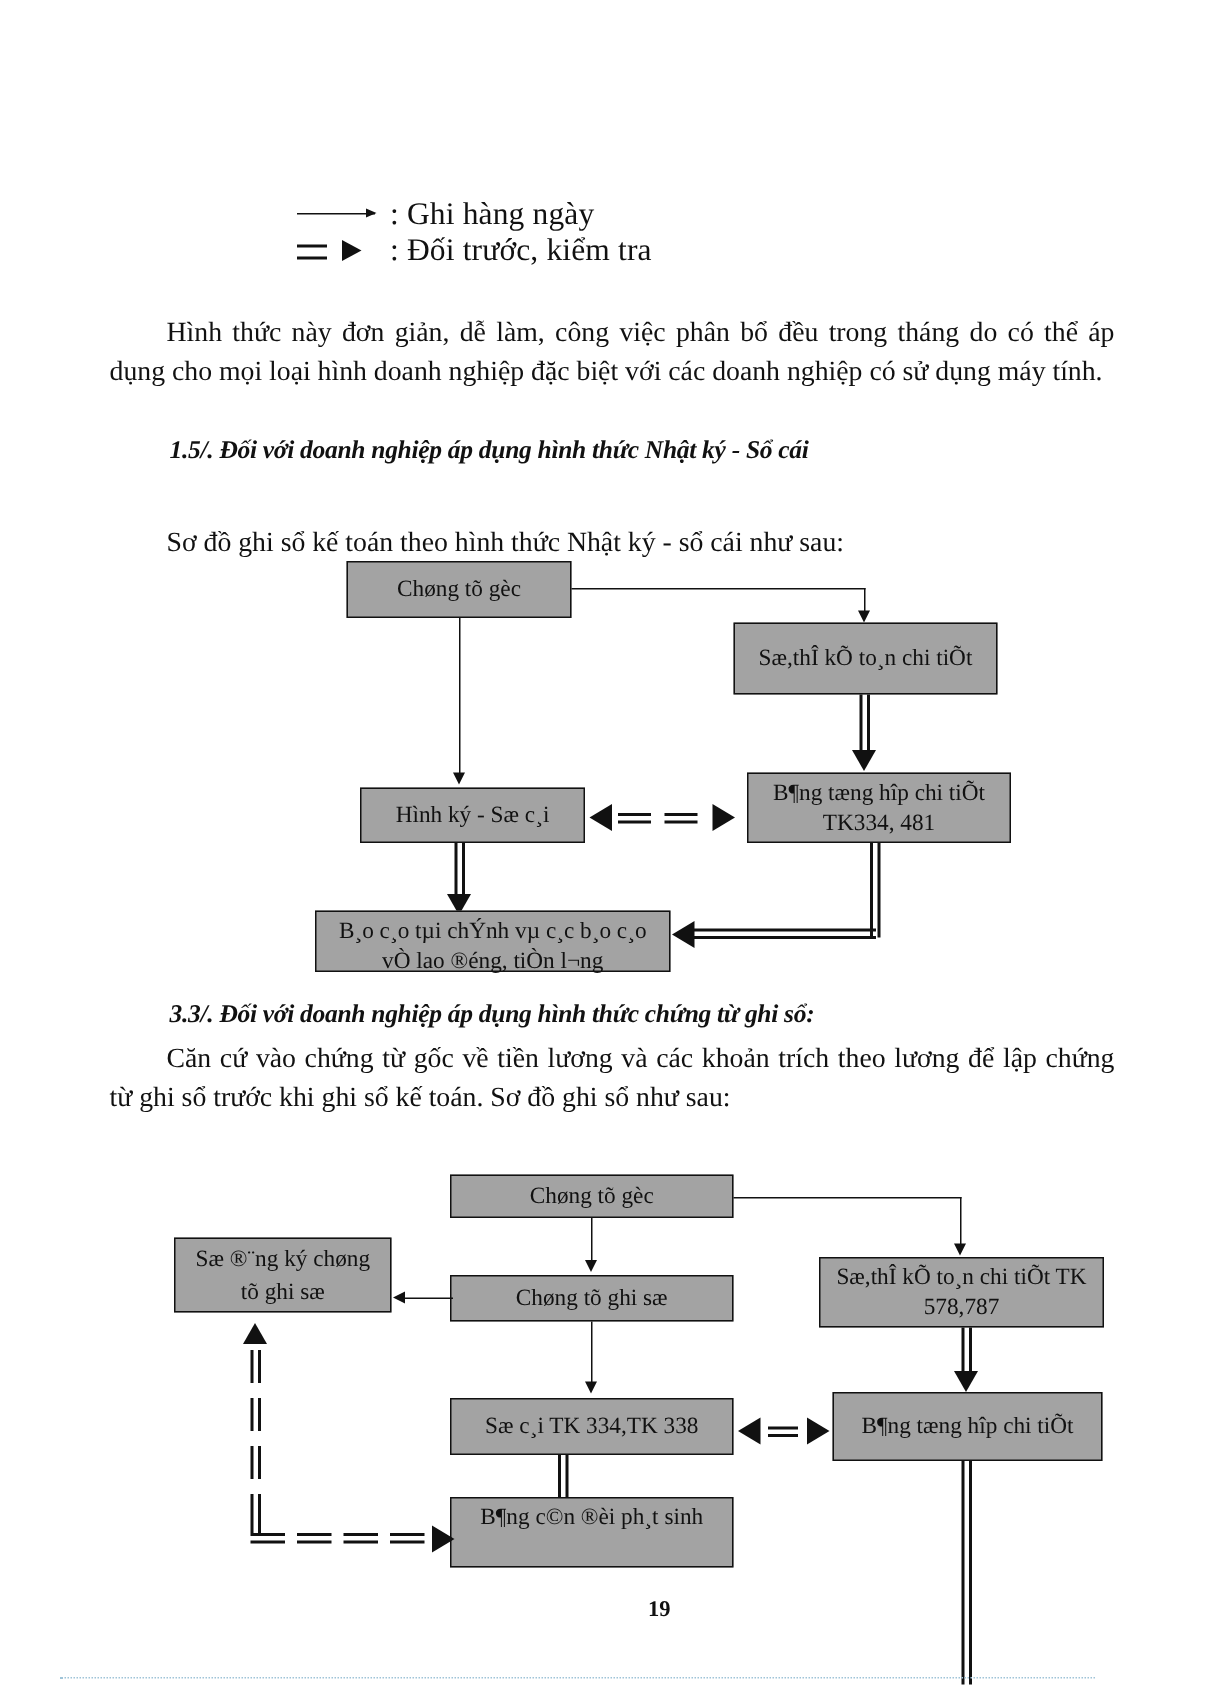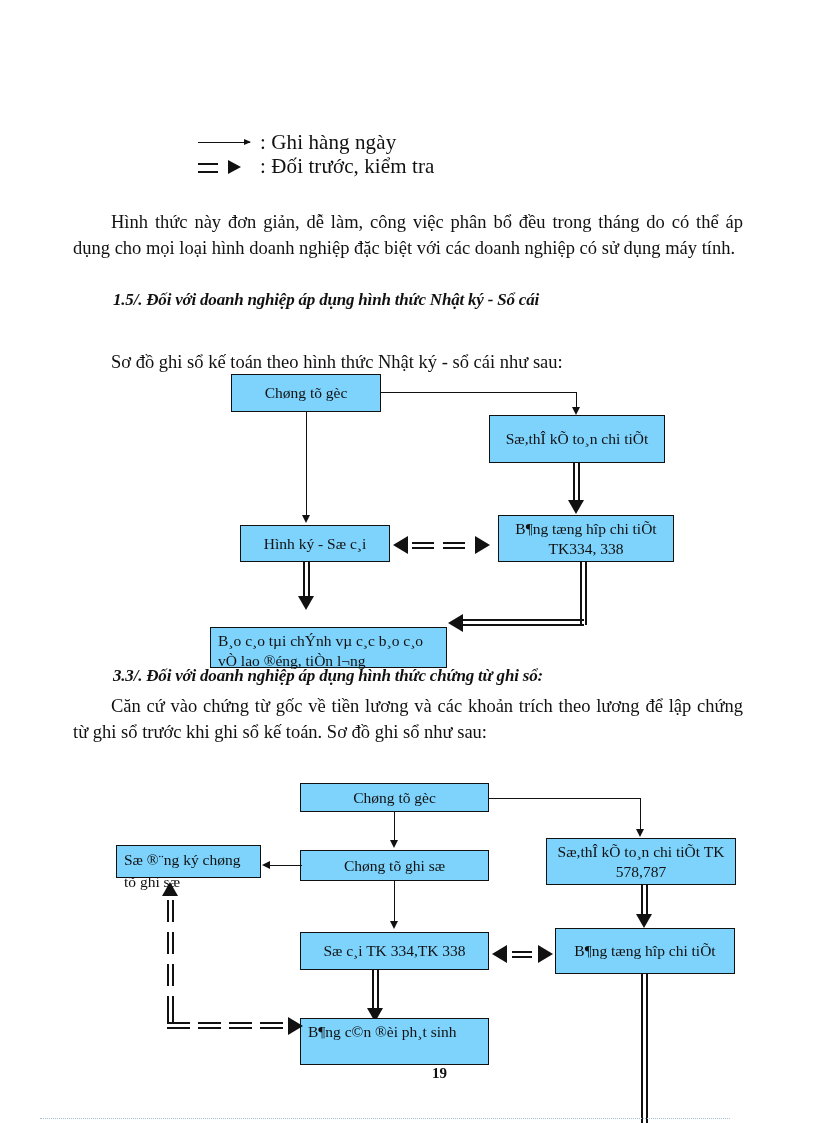--- a/index.html
+++ b/index.html
@@ -32,25 +32,25 @@
     border-top:7.5px solid transparent;border-bottom:7.5px solid transparent;border-left:13px solid #111;}
 
   
   .para{position:absolute;font-size:18.5px;line-height:25.5px;text-align:justify;}
   .para.indent{text-indent:38px;}
   .heading{position:absolute;font-size:17px;font-weight:bold;font-style:italic;
     letter-spacing:-0.2px;}
   .note{position:absolute;font-size:18.5px;}
 
   
-  .box{position:absolute;border:1.3px solid #111;background:#7dd3fc;
+  .box{position:absolute;border:1.3px solid #111;background:#a3a3a3;
     display:flex;align-items:center;justify-content:center;
     font-size:15.5px;line-height:20px;text-align:center;box-sizing:border-box;
     padding:2px 4px;}
-  .box.just{display:block;text-align:left;padding:3px 7px;margin-top:20px;}
+  .box.just{display:block;text-align:center;padding:3px 7px;}
 
   
   .sline{position:absolute;background:#111;}
   .vthin{width:1.2px;}
   .hthin{height:1.2px;}
 
   
   .vdbl{position:absolute;width:7px;border-left:2.2px solid #111;border-right:2.2px solid #111;
     box-sizing:border-box;}
   .hdbl{position:absolute;height:7px;border-top:2.2px solid #111;border-bottom:2.2px solid #111;
@@ -119,21 +119,21 @@
     <span class="sline vthin" style="left:306px;top:412px;height:105px;"></span>
     <span class="ar-d" style="left:301.5px;top:515px;"></span>
 
     <div class="box" style="left:489px;top:415px;width:176px;height:48px;">Sæ,thÎ kÕ to¸n chi tiÕt</div>
 
     <span class="vdbl" style="left:573px;top:463px;height:42px;"></span>
     <span class="ar-d big" style="left:568px;top:500px;"></span>
 
     <div class="box" style="left:240px;top:525px;width:150px;height:37px;">Hình ký - Sæ c¸i</div>
 
-    <div class="box" style="left:498px;top:515px;width:176px;height:47px;">B¶ng tæng hîp chi tiÕt TK334, 338</div>
+    <div class="box" style="left:498px;top:515px;width:176px;height:47px;">B¶ng tæng hîp chi tiÕt TK334, 481</div>
 
     <span class="ar-l" style="left:393px;top:536px;"></span>
     <span class="dashseg" style="left:412px;top:541.5px;width:22px;"></span>
     <span class="dashseg" style="left:443px;top:541.5px;width:22px;"></span>
     <span class="ar-r" style="left:475px;top:536px;"></span>
 
     <span class="vdbl" style="left:303px;top:562px;height:40px;"></span>
     <span class="ar-d big" style="left:298px;top:596px;"></span>
 
     <div class="box just" style="left:210px;top:607px;width:237px;height:41px;">B¸o c¸o tµi chÝnh vµ c¸c b¸o c¸o vÒ lao ®éng, tiÒn l­¬ng</div>
@@ -151,21 +151,21 @@
 
     <div class="box" style="left:300px;top:783px;width:189px;height:29px;">Chøng tõ gèc</div>
 
     <span class="sline hthin" style="left:489px;top:798px;width:152px;"></span>
     <span class="sline vthin" style="left:640px;top:798px;height:32px;"></span>
     <span class="ar-d" style="left:635.5px;top:829px;"></span>
 
     <span class="sline vthin" style="left:394px;top:812px;height:30px;"></span>
     <span class="ar-d" style="left:389.5px;top:840px;"></span>
 
-    <div class="box just" style="left:116px;top:825px;width:145px;height:33px;line-height:22px;">Sæ      ®¨ng      ký chøng tõ ghi sæ</div>
+    <div class="box just" style="left:116px;top:825px;width:145px;height:50px;line-height:22px;">Sæ      ®¨ng      ký chøng tõ ghi sæ</div>
 
     <div class="box" style="left:300px;top:850px;width:189px;height:31px;">Chøng tõ ghi sæ</div>
 
     <span class="sline hthin" style="left:270px;top:865px;width:32px;"></span>
     <span class="ar-l sm" style="left:262px;top:860.5px;"></span>
 
     <div class="box" style="left:546px;top:838px;width:190px;height:47px;">Sæ,thÎ kÕ to¸n chi tiÕt TK 578,787</div>
 
     <span class="vdbl" style="left:641px;top:885px;height:34px;"></span>
     <span class="ar-d big" style="left:636px;top:914px;"></span>

